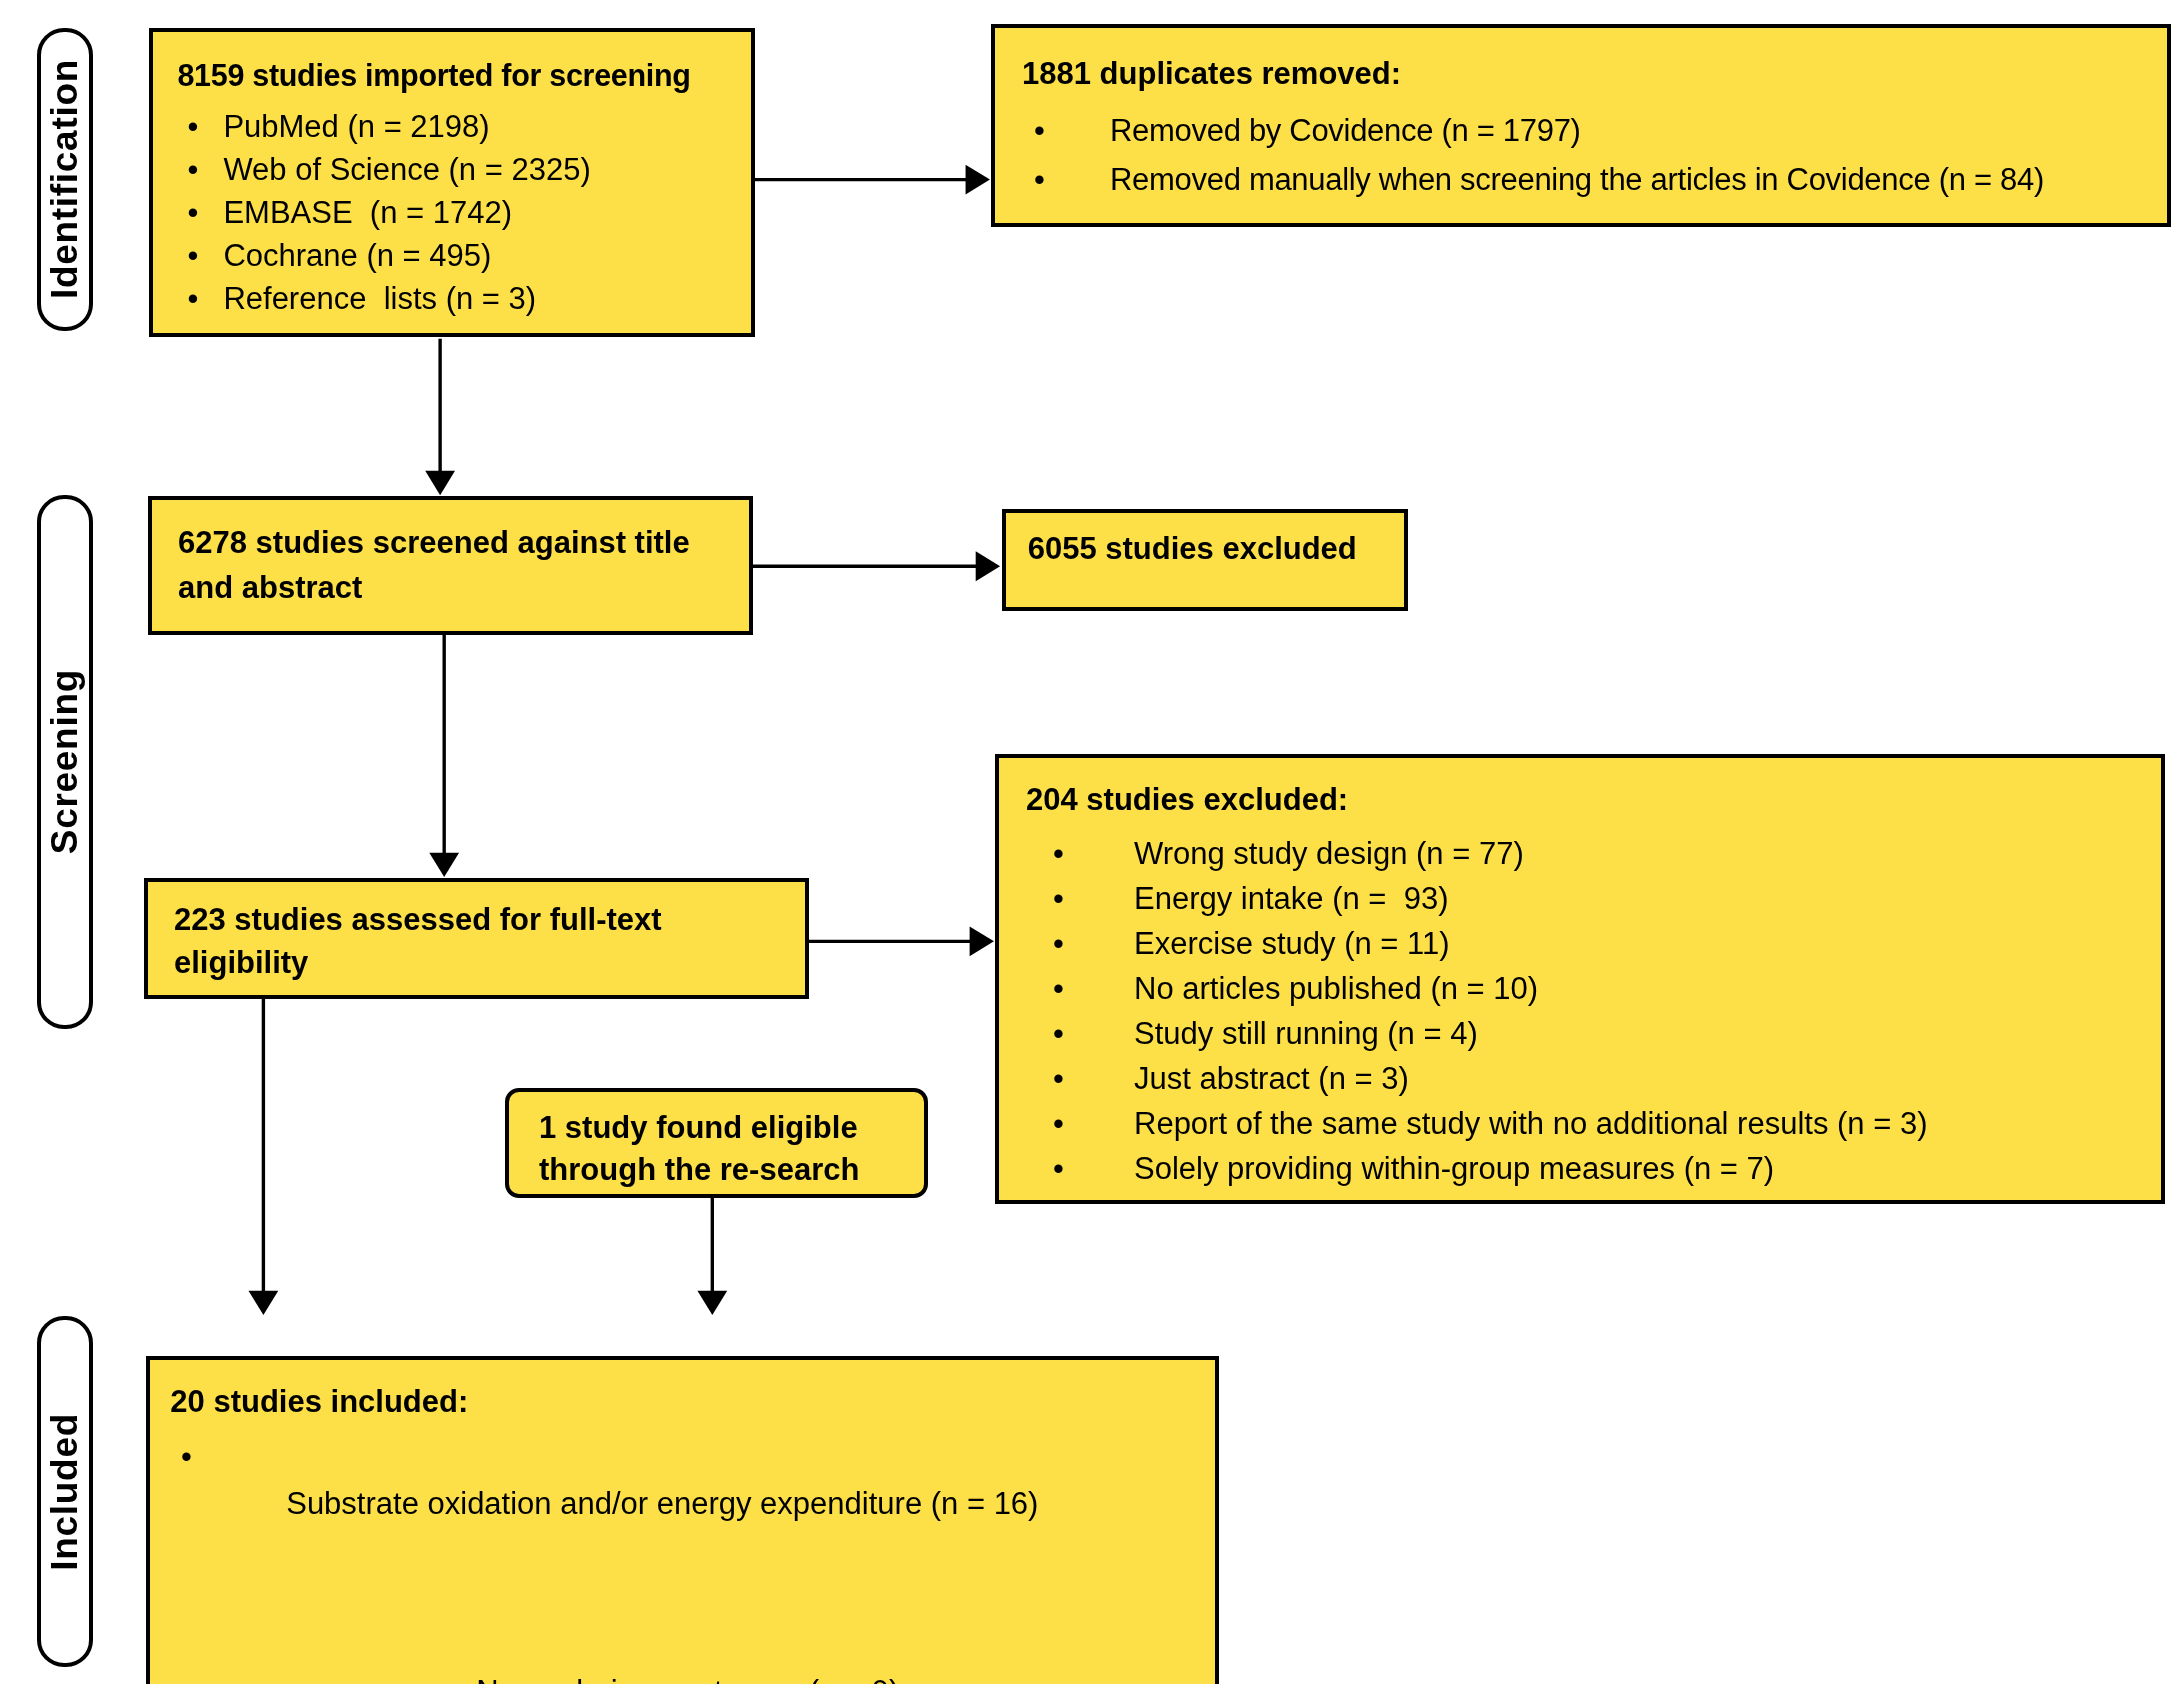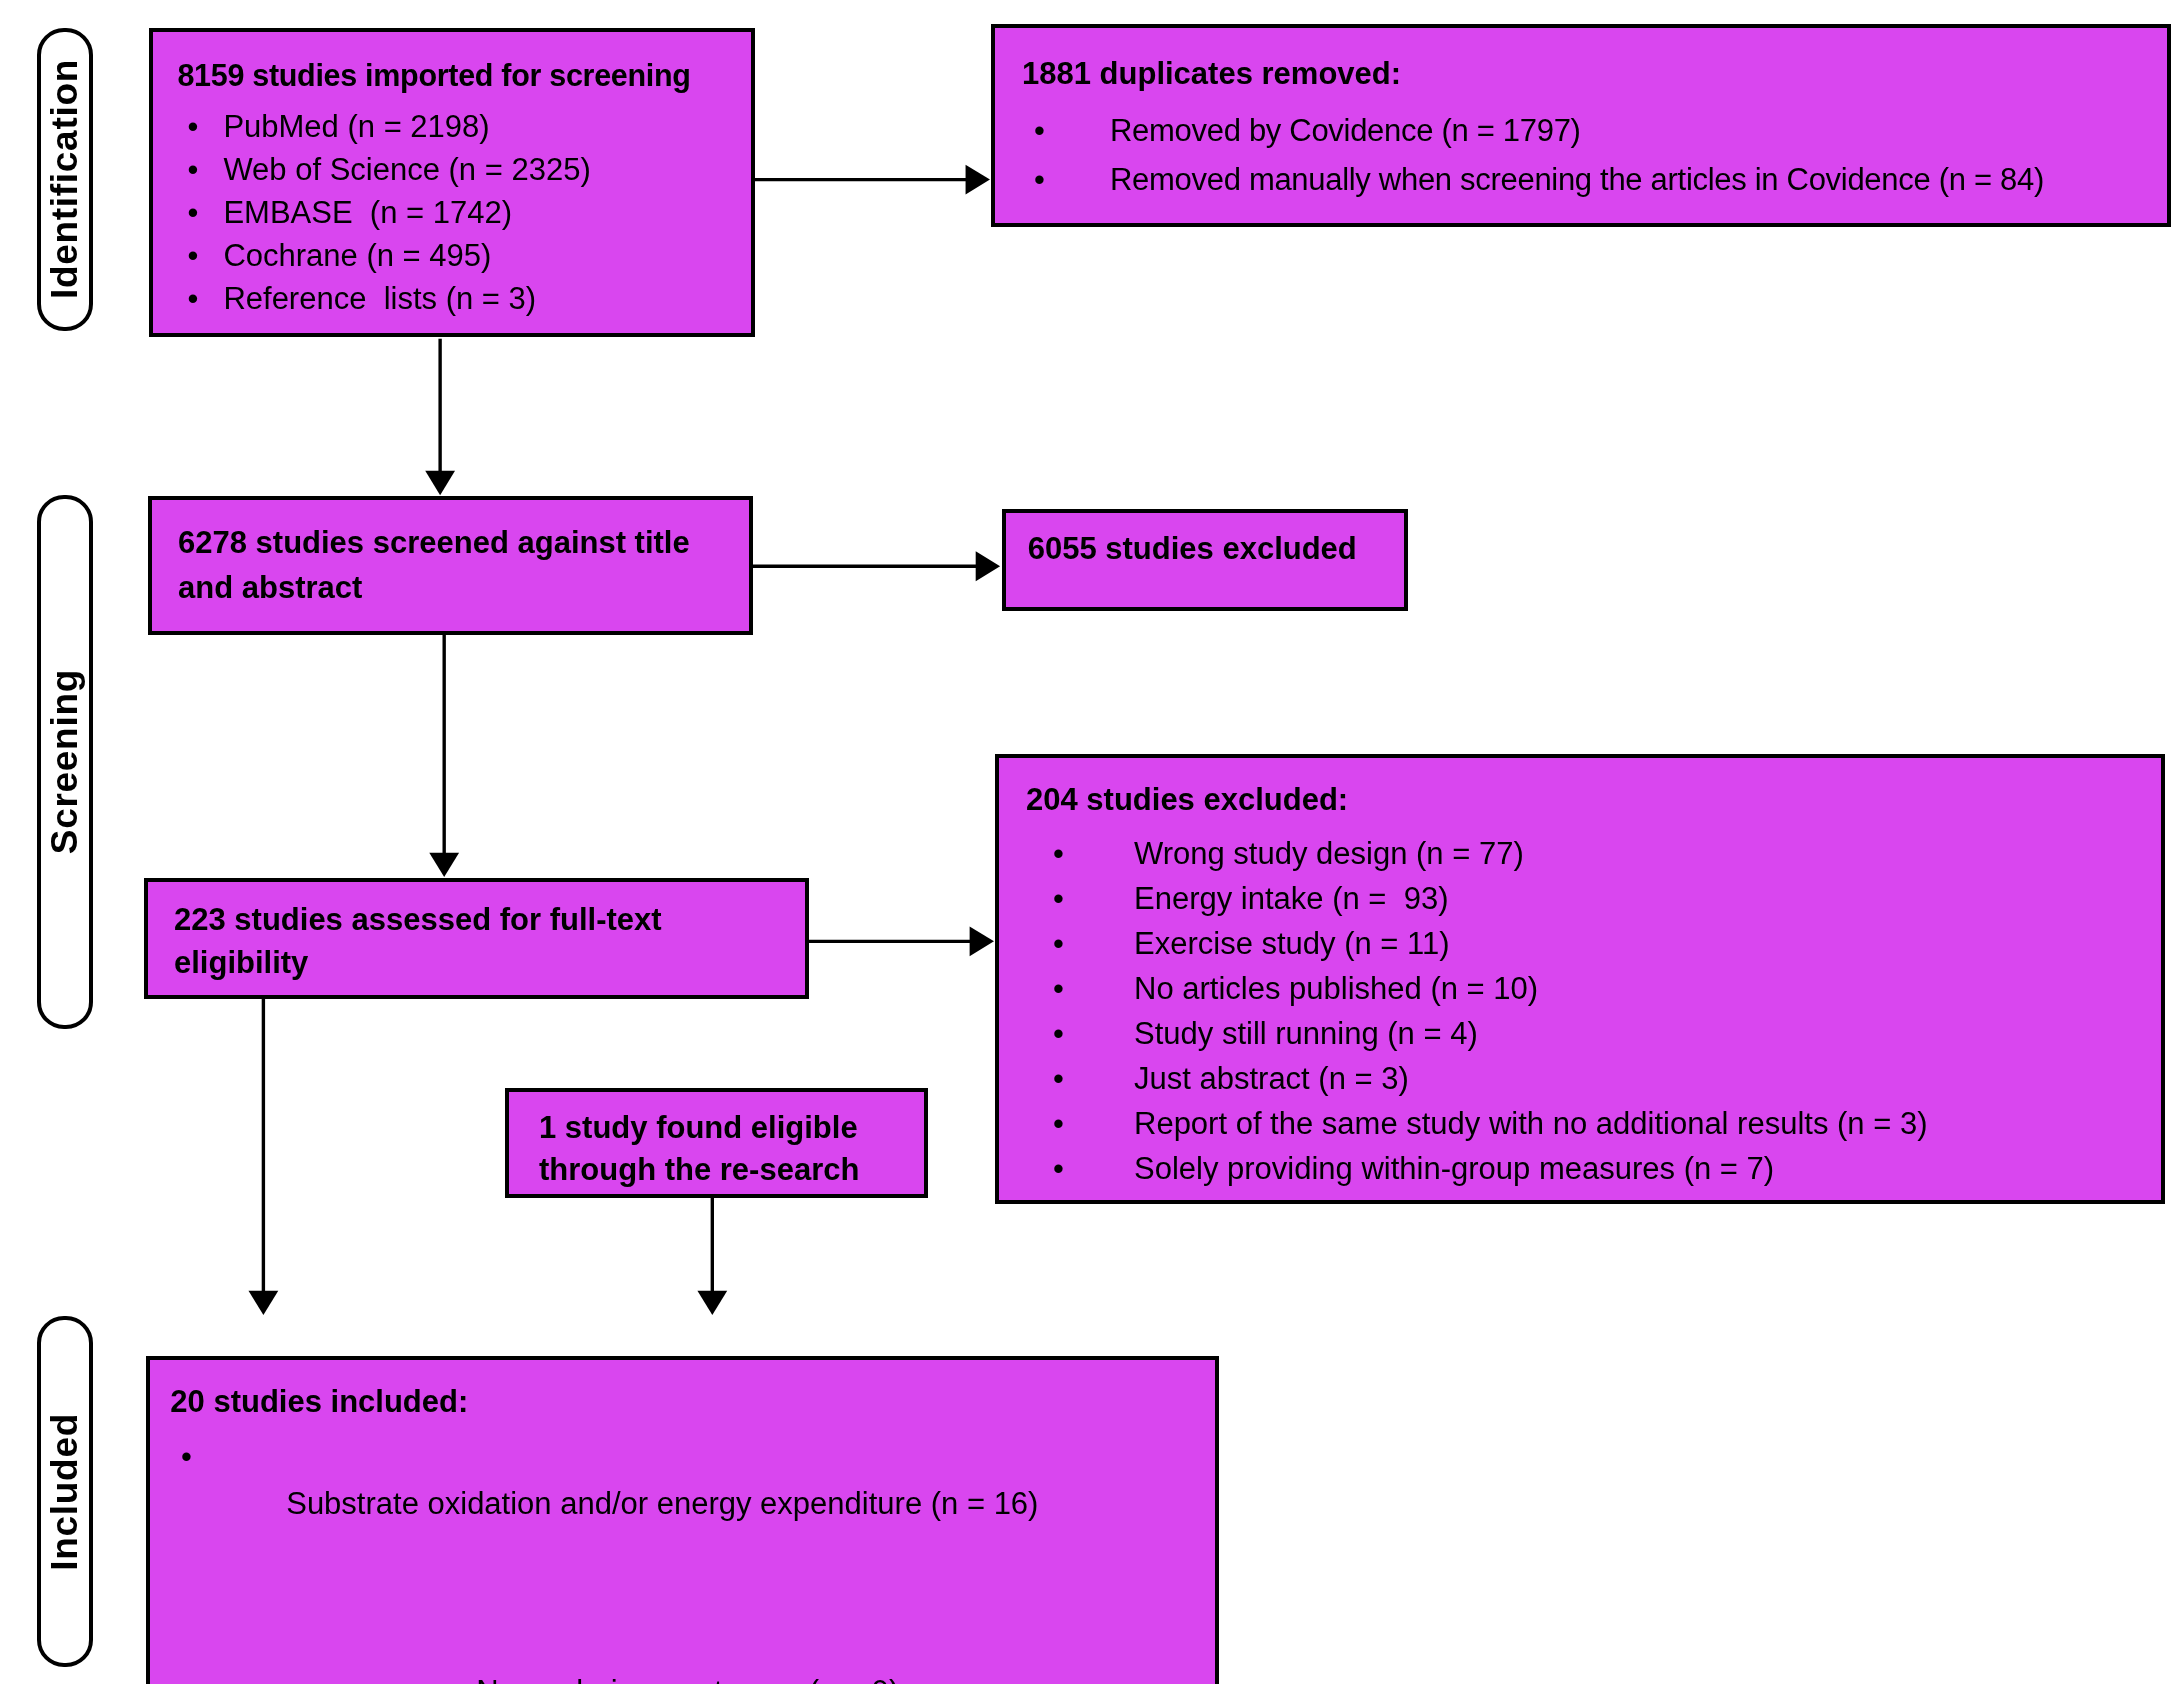--- a/index.html
+++ b/index.html
@@ -34,21 +34,21 @@
   }
   #stage-identification { left: 37px;  top: 28px;   width: 56px; height: 303px; }
   #stage-screening      { left: 37px;  top: 495px;  width: 56px; height: 534px; }
   #stage-included       { left: 37px;  top: 1316px; width: 56px; height: 351px; }
 
   
   .box {
     position: absolute;
     box-sizing: border-box;
     border: 4.1px solid #000;
-    background: #d946ef;
+    background: #fde047;
   }
   .box-title { font-weight: 700; font-size: 31px; white-space: nowrap; }
   .wrap-title { font-weight: 700; font-size: 31px; white-space: normal; }
 
   ul.blist { list-style: none; margin: 8px; padding: 0; }
   ul.blist li {
     position: relative;
     font-size: 31px;
     white-space: pre-wrap;
   }
@@ -74,21 +74,21 @@
   #box-excluded-screening { left: 1002px; top: 509px; width: 406px; height: 102px; padding: 17.6px 12.2px 0 21.7px; }
 
   #box-fulltext { left: 144px; top: 878px; width: 665px; height: 121px; padding: 16.3px 20.3px 0 26px; }
   #box-fulltext .wrap-title { line-height: 43px; }
 
   #box-excluded-fulltext { left: 995px; top: 754px; width: 1170px; height: 450px; padding: 17.6px 12.2px 0 27px; }
   #box-excluded-fulltext .box-title { line-height: 47px; }
   #box-excluded-fulltext li { line-height: 45px; padding-left: 100px; }
   #box-excluded-fulltext li::before { left: 19px; }
 
-  #box-research { left: 505px; top: 1088px; width: 423px; height: 110px; padding: 15px 2px 0 30px; }
+  #box-research { left: 505px; top: 1088px; width: 423px; height: 110px; padding: 15px 2px 0 30px; border-radius: 14px; }
   #box-research .wrap-title { line-height: 42px; }
 
   #box-included { left: 146px; top: 1356px; width: 1073px; height: 365px; padding: 17.6px 12.2px 0 20.3px; }
   #box-included .box-title { line-height: 47px; }
   #box-included li { line-height: 47px; }
   #box-included ul.lvl1 > li { padding-left: 39px; }
   #box-included ul.lvl1 > li::before { left: 2.7px; }
   #box-included ul.lvl2 { list-style: none; padding: 0; margin: 0 0 0 217px; }
   #box-included ul.lvl2 li { padding-left: 42px; }
   #box-included ul.lvl2 li::before { left: 4.1px; }

